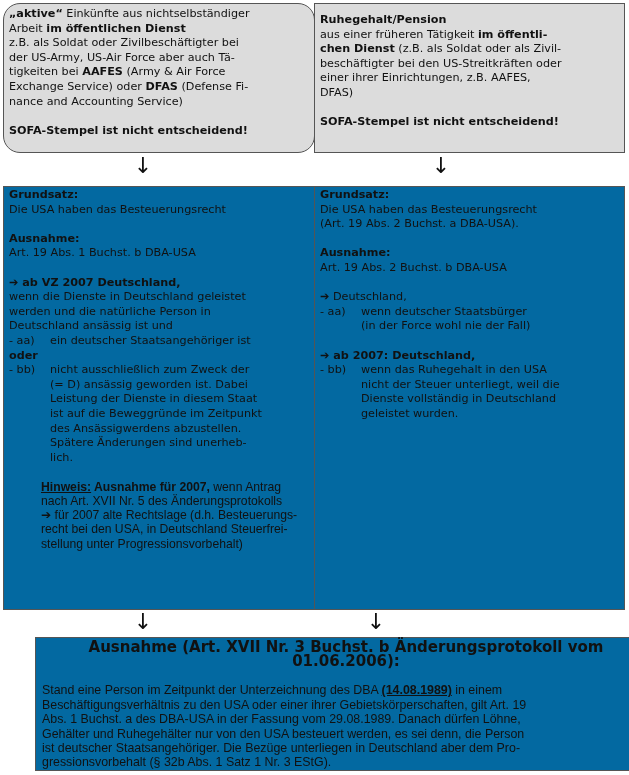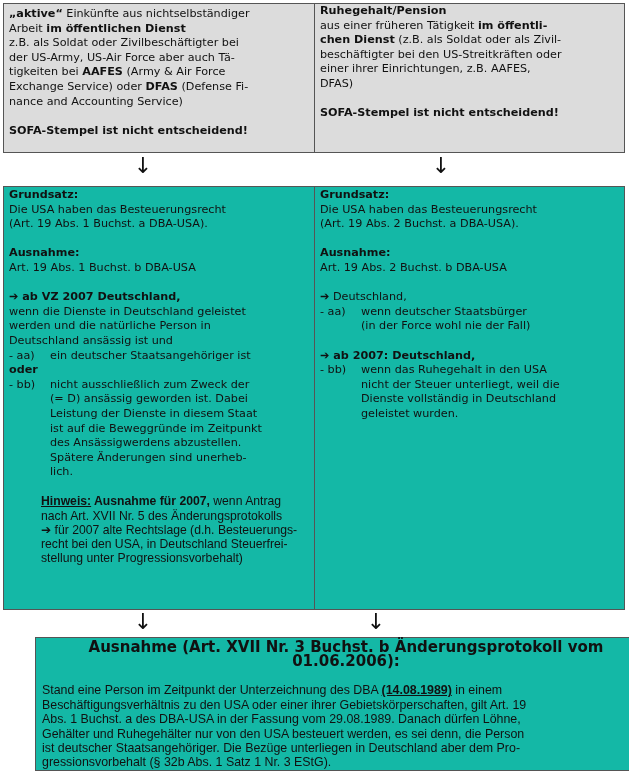--- a/index.html
+++ b/index.html
@@ -1,63 +1,62 @@
 <!DOCTYPE html>
 <html><head>
 <meta charset="utf-8">
 <style>
   html, body { margin:0; padding:0; background:#ffffff; }
   body { width:629px; height:775px; position:relative; overflow:hidden;
          font-family:"DejaVu Sans", sans-serif; font-size:11.2px; line-height:14.6px; color:#111; }
   .box { position:absolute; border:1px solid #555; box-sizing:border-box; padding:2px 5px 0 5px; }
   .gray { background:#dcdcdc; }
-  .white { background:#14b8a6; }
+  .white { background:#0369a1; }
   .b { font-weight:bold; }
   .u { text-decoration:underline; }
   .gap { height:14.6px; }
   .arrow { position:absolute; font-size:22px; line-height:22px; color:#111; width:30px; text-align:center; }
   .row { display:flex; }
   .lbl { width:41px; flex:none; white-space:pre; }
   .indent { padding-left:41px; }
   .cond { font-family:"Liberation Sans", sans-serif; font-size:12.2px; line-height:14.2px;margin-left:32px; }
   .center { text-align:center; }
 </style>
 </head>
 <body>
 
-<div class="box gray" style="left:3px; top:3px; width:312px; height:150px; padding-top:3px;">
+<div class="box gray" style="left:3px; top:3px; width:312px; height:150px; padding-top:3px;border-radius:17px;">
   <div><span class="b">„aktive“</span><span> Einkünfte aus nichtselbständiger</span></div>
   <div><span>Arbeit </span><span class="b">im öffentlichen Dienst</span></div>
   <div>z.B. als Soldat oder Zivilbeschäftigter bei</div>
   <div>der US-Army, US-Air Force aber auch Tä-</div>
   <div><span>tigkeiten bei </span><span class="b">AAFES</span><span> (Army &amp; Air Force</span></div>
   <div><span>Exchange Service) oder </span><span class="b">DFAS</span><span> (Defense Fi-</span></div>
   <div>nance and Accounting Service)</div>
   <div class="gap"></div>
   <div class="b">SOFA-Stempel ist nicht entscheidend!</div>
 </div>
 
-<div class="box gray" style="left:314px; top:3px; width:311px; height:150px; padding-top:0;">
+<div class="box gray" style="left:314px; top:3px; width:311px; height:150px; padding-top:9px;">
   <div class="b">Ruhegehalt/Pension</div>
   <div><span>aus einer früheren Tätigkeit </span><span class="b">im öffentli-</span></div>
   <div><span class="b">chen Dienst</span><span> (z.B. als Soldat oder als Zivil-</span></div>
   <div>beschäftigter bei den US-Streitkräften oder</div>
   <div>einer ihrer Einrichtungen, z.B. AAFES,</div>
   <div>DFAS)</div>
   <div class="gap"></div>
   <div class="b">SOFA-Stempel ist nicht entscheidend!</div>
 </div>
 
 <div class="arrow" style="left:128px; top:155px;">↓</div>
 <div class="arrow" style="left:426px; top:155px;">↓</div>
 
 <div class="box white" style="left:3px; top:186px; width:312px; height:424px; padding-top:1px;">
   <div class="b">Grundsatz:</div>
   <div>Die USA haben das Besteuerungsrecht</div>
-  <div>(Art. 19 Abs. 1 Buchst. a DBA-USA).</div>
   <div class="gap"></div>
   <div class="b">Ausnahme:</div>
   <div>Art. 19 Abs. 1 Buchst. b DBA-USA</div>
   <div class="gap"></div>
   <div class="b"><span>➔</span> <span>ab VZ 2007 Deutschland,</span></div>
   <div>wenn die Dienste in Deutschland geleistet</div>
   <div>werden und die natürliche Person in</div>
   <div>Deutschland ansässig ist und</div>
   <div class="row">
       <span class="lbl">- aa)</span>

